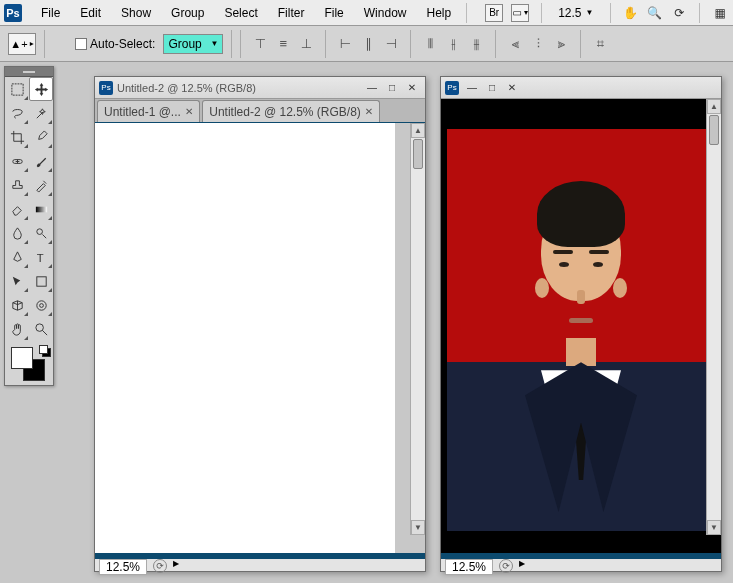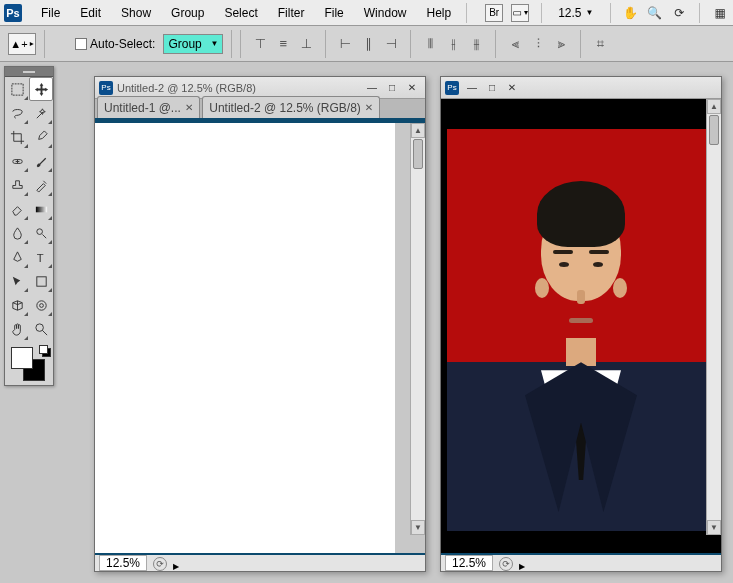--- a/index.html
+++ b/index.html
@@ -43,32 +43,32 @@
 .sw-mini::before { content:""; position:absolute; width:7px; height:7px; background:#fff; border:1px solid #333; z-index:2;}
 .sw-mini::after { content:""; position:absolute; width:7px; height:7px; background:#000; border:1px solid #333; left:3px; top:3px; z-index:1;}
 
 .doc-window { position: absolute; background: #d4d4d4; border: 1px solid #6e6e6e; box-shadow: 2px 2px 6px rgba(0,0,0,0.3); display: flex; flex-direction: column; }
 .doc-titlebar { height: 22px; background: linear-gradient(#e8e8e8,#d8d8d8); border-bottom: 1px solid #999; display: flex; align-items: center; padding: 0 4px; gap: 4px; }
 .doc-ps { width: 14px; height: 14px; background: #0a4d8c; color: #fff; font-size: 8px; display:flex; align-items:center; justify-content:center; border-radius:2px;}
 .doc-title { color: #555; flex: 1; white-space: nowrap; overflow: hidden; text-overflow: ellipsis; font-size: 11px; }
 .win-btns { display: flex; gap: 2px; }
 .win-btn { width: 18px; height: 14px; display: flex; align-items: center; justify-content: center; font-size: 10px; color:#333; border:1px solid transparent;}
 
-.tabstrip { height: 24px; background: #b8b8b8; display: flex; align-items: flex-end; border-bottom: 5px solid #0c4a6e; padding: 0 2px; }
+.tabstrip { height: 24px; background: #b8b8b8; display: flex; align-items: flex-end; border-bottom: 1px solid #0c4a6e; padding: 0 2px; }
 .tab { height: 22px; background: #cfcfcf; border: 1px solid #888; border-bottom: none; border-radius: 3px 3px 0 0; padding: 0 6px; display: flex; align-items: center; gap: 4px; margin-right: 2px; font-size: 11px; color:#444; }
 .tab.active { background: #d4d4d4; }
 .tab-close { font-size: 10px; color:#555; }
 
 .doc-canvas-wrap { flex: 1; position: relative; background: #c8c8c8; overflow: hidden; }
 .doc-canvas { position: absolute; background: #fff; }
 .vscroll { position:absolute; top:0; right:0; width:15px; bottom:18px; background:#e8e8e8; border-left:1px solid #aaa; }
 .vscroll-thumb { position:absolute; left:2px; right:2px; height:30px; top:16px; background:#c4c4c4; border:1px solid #888; border-radius:2px;}
 .vscroll-btn { position:absolute; left:0; right:0; height:15px; background:#ddd; border:1px solid #aaa; display:flex; align-items:center; justify-content:center; font-size:8px; color:#555;}
 
-.doc-status { height: 18px; background: #e4e4e4; border-top: 2px solid #0c4a6e; display: flex; align-items: flex-end; padding: 0 4px; font-size: 11px; gap: 6px; }
+.doc-status { height: 18px; background: #e4e4e4; border-top: 6px solid #0c4a6e; display: flex; align-items: flex-start; padding: 0 4px; font-size: 11px; gap: 6px; }
 .status-zoom { border: 1px solid #aaa; background:#fff; padding: 0 6px; min-width: 44px; }
 .refresh-ico { width:14px; height:14px; border:1px solid #888; border-radius:50%; display:flex; align-items:center; justify-content:center; font-size:9px; color:#555;}
 .status-tri { font-size: 8px; }
 
 .portrait-bg { position:absolute; inset:0; background:#000; }
 .portrait-red { position:absolute; left:6px; right:6px; top:30px; bottom:22px; background:#b50c0c; overflow:hidden; }
 .head { position:absolute; left:50%; top:18%; width:80px; height:100px; background:#e4b48a; border-radius:50% 50% 46% 46%; transform:translateX(-50%);}
 .hair { position:absolute; left:50%; top:13%; width:88px; height:66px; background:#1a1712; border-radius:50% 50% 35% 35%; transform:translateX(-50%);}
 .ear-l,.ear-r{position:absolute;top:37%;width:14px;height:20px;background:#d9a77d;border-radius:50%;}
 .ear-l{left:calc(50% - 46px);} .ear-r{right:calc(50% - 46px);}

